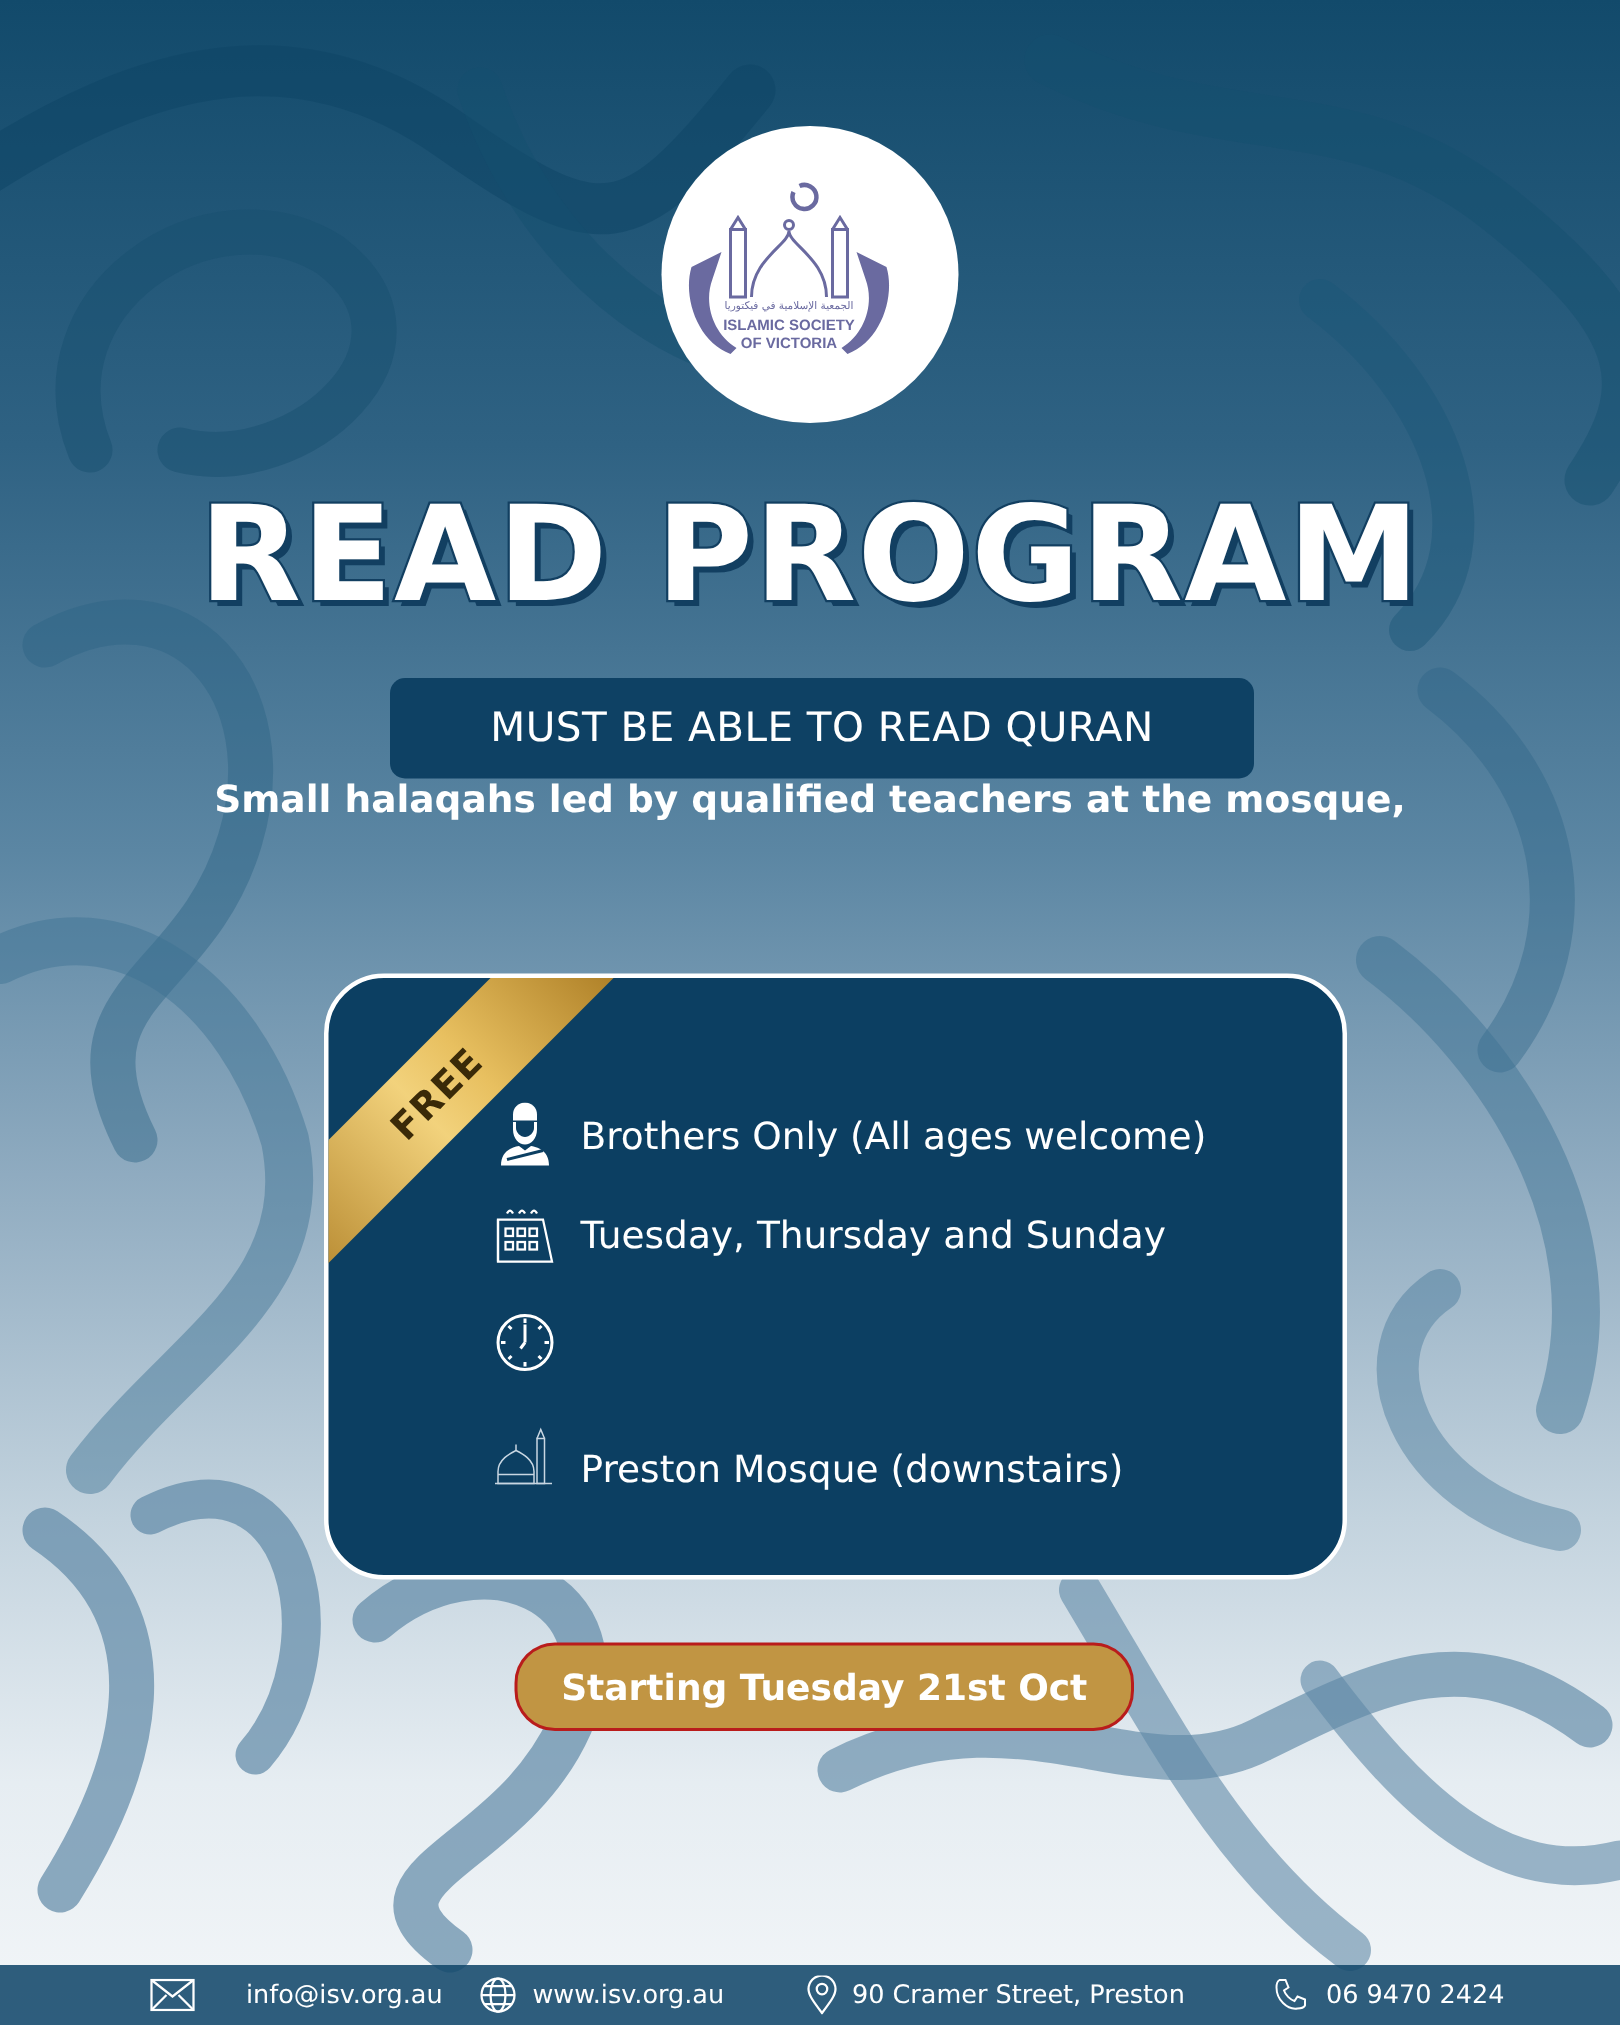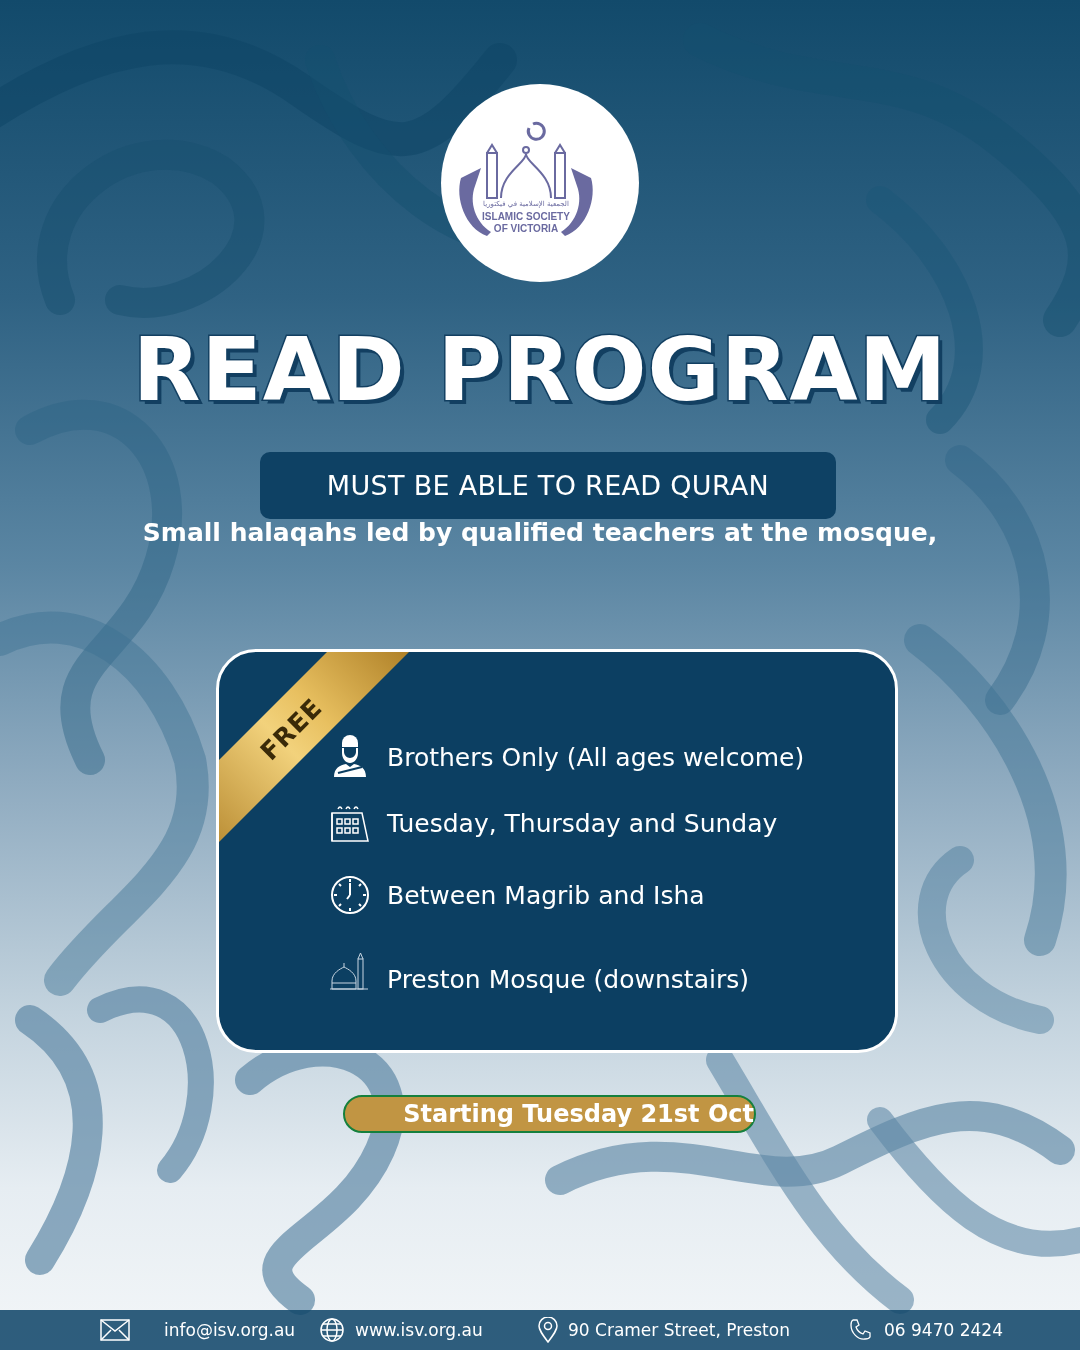--- a/index.html
+++ b/index.html
@@ -54,23 +54,23 @@
     color: #3a2a08; font-family: "DejaVu Sans", sans-serif; font-weight: bold; font-size: 25px; letter-spacing: 1px;
   }
   .info-row {
     position: absolute; left: 108px; display: flex; align-items: center;
     color: #ffffff; font-family: "DejaVu Sans", sans-serif; font-size: 25px;
   }
   .info-row .ico { width: 46px; height: 46px; margin-right: 14px; display: flex; align-items: center; justify-content: center; }
   .info-row .ico svg { width: 44px; height: 44px; }
 
   .start-pill {
-    position: absolute; left: 343px; top: 1095px; width: 413px; height: 38px;
-    background: #c19543; border: 2px solid #15803d; border-radius: 27px;
-    display: flex; align-items: center; justify-content: flex-end;
+    position: absolute; left: 343px; top: 1095px; width: 413px; height: 59px;
+    background: #c19543; border: 2px solid #b91c1c; border-radius: 27px;
+    display: flex; align-items: center; justify-content: center;
     color: #ffffff; font-family: "DejaVu Sans", sans-serif; font-weight: bold; font-size: 24px;
   }
 
   .footer {
     position: absolute; left: 0; top: 1310px; width: 1080px; height: 40px;
     background: rgba(18, 72, 107, 0.88);
     display: flex; align-items: center;
     color: #ffffff; font-family: "DejaVu Sans", sans-serif; font-size: 17px;
   }
   .footer-item { position: absolute; display: flex; align-items: center; top: 0; height: 40px; }
@@ -166,21 +166,20 @@
     </div>
 
     <div class="info-row" style="top:220px;">
       <span class="ico">
         <svg viewBox="0 0 44 44" fill="none" stroke="#fff" stroke-width="2">
           <circle cx="22" cy="22" r="18"></circle>
           <path d="M22 22 v-12 M22 22 l-3 4"></path>
           <path d="M22 6 v3 M22 35 v3 M6 22 h3 M35 22 h3 M11 11 l2 2 M31 31 l2 2 M33 11 l-2 2 M11 33 l2 -2"></path>
         </svg>
       </span>
-      <span>Between Magrib and Isha</span>
     </div>
 
     <div class="info-row" style="top:296px;align-items:flex-end;">
       <span class="ico">
         <svg viewBox="0 0 44 44" fill="none" stroke="#c8d6e2" stroke-width="1">
           <path d="M4 40 v-8 c0 -8 8 -12 12 -14 c4 2 12 6 12 14 v8 z"></path>
           <path d="M16 18 v-4"></path>
           <rect x="30" y="10" width="5" height="30"></rect>
           <path d="M30 10 l2.5 -6 l2.5 6"></path>
           <path d="M2 40 h38 M4 34 h24"></path>

